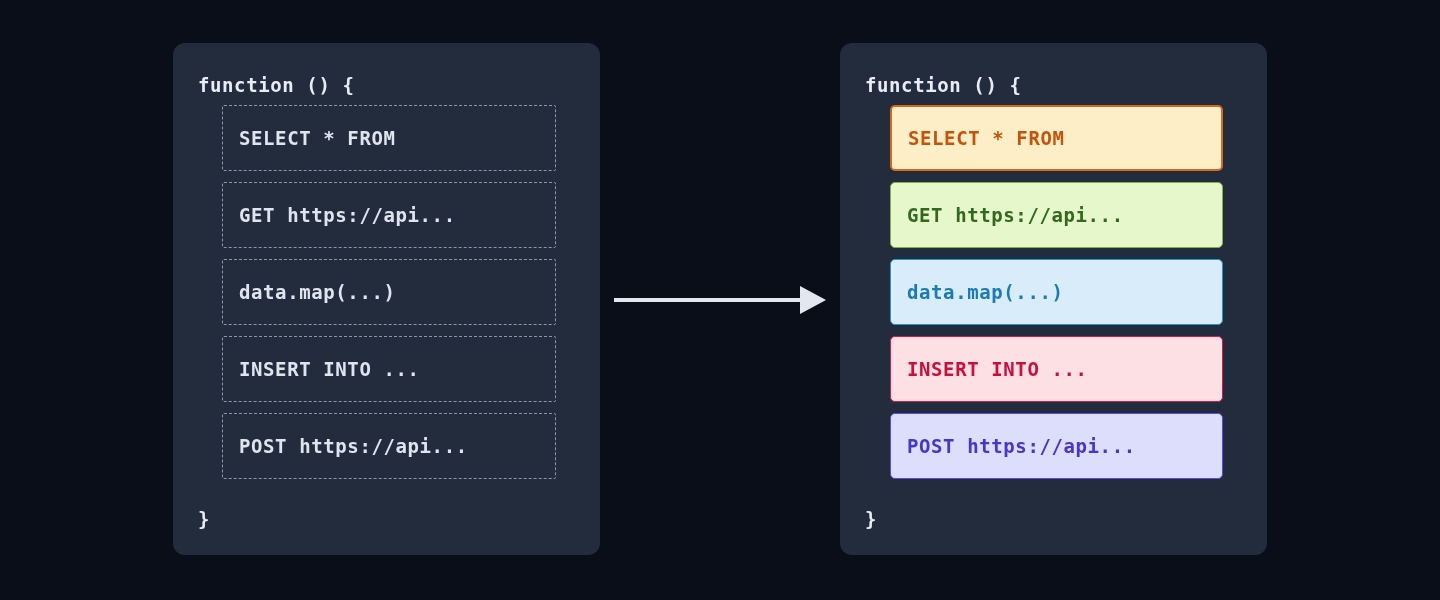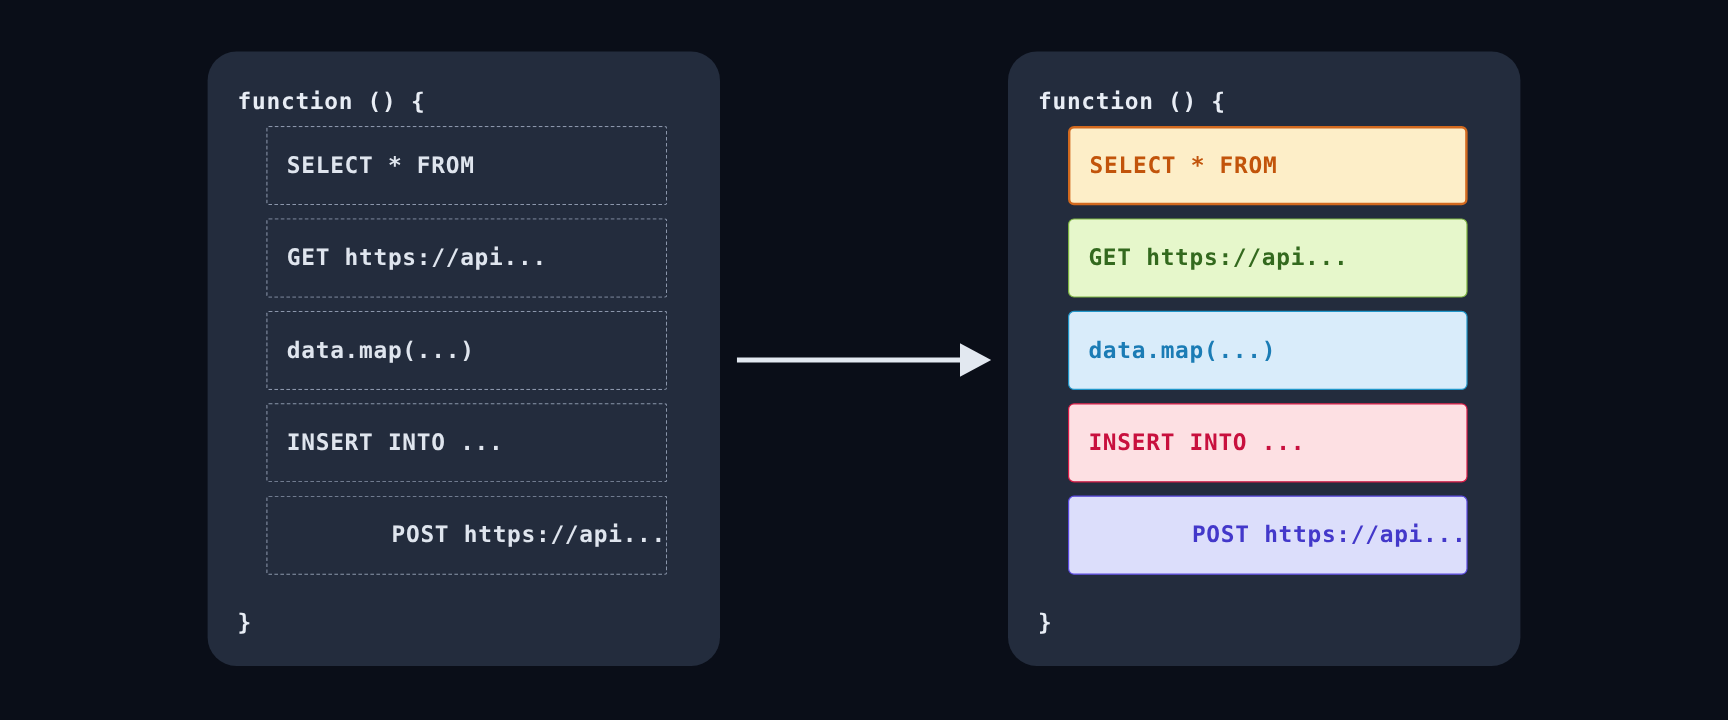--- a/index.html
+++ b/index.html
@@ -20,21 +20,21 @@
     position: absolute;
     inset: 0;
     width: 1440px;
     height: 600px;
   }
 
   
   .code-card {
     position: absolute;
     background: #232c3d;
-    border-radius: 24px;
+    border-radius: 12px;
     padding: 0;
   }
 
   .card-left  { left: 173px; top: 43px; width: 427px; height: 512px; }
   .card-right { left: 840px; top: 43px; width: 427px; height: 512px; }
 
   .fn-open {
     position: absolute;
     left: 25px;
     top: 31px;
@@ -69,21 +69,21 @@
     margin-bottom: 11px;
     display: flex;
     align-items: center;
     padding-left: 16px;
     font-size: 19px;
     font-weight: bold;
     letter-spacing: 0.6px;
     white-space: pre;
     border-radius: 5px;
   }
-  .stmt:last-child { margin-bottom: 0; justify-content: flex-end; }
+  .stmt:last-child { margin-bottom: 0; }
 
   
   .stmt.plain {
     border: 1px dashed #8b96ab;
     color: #dfe5ee;
     background: transparent;
     border-radius: 2px;
   }
 
   

